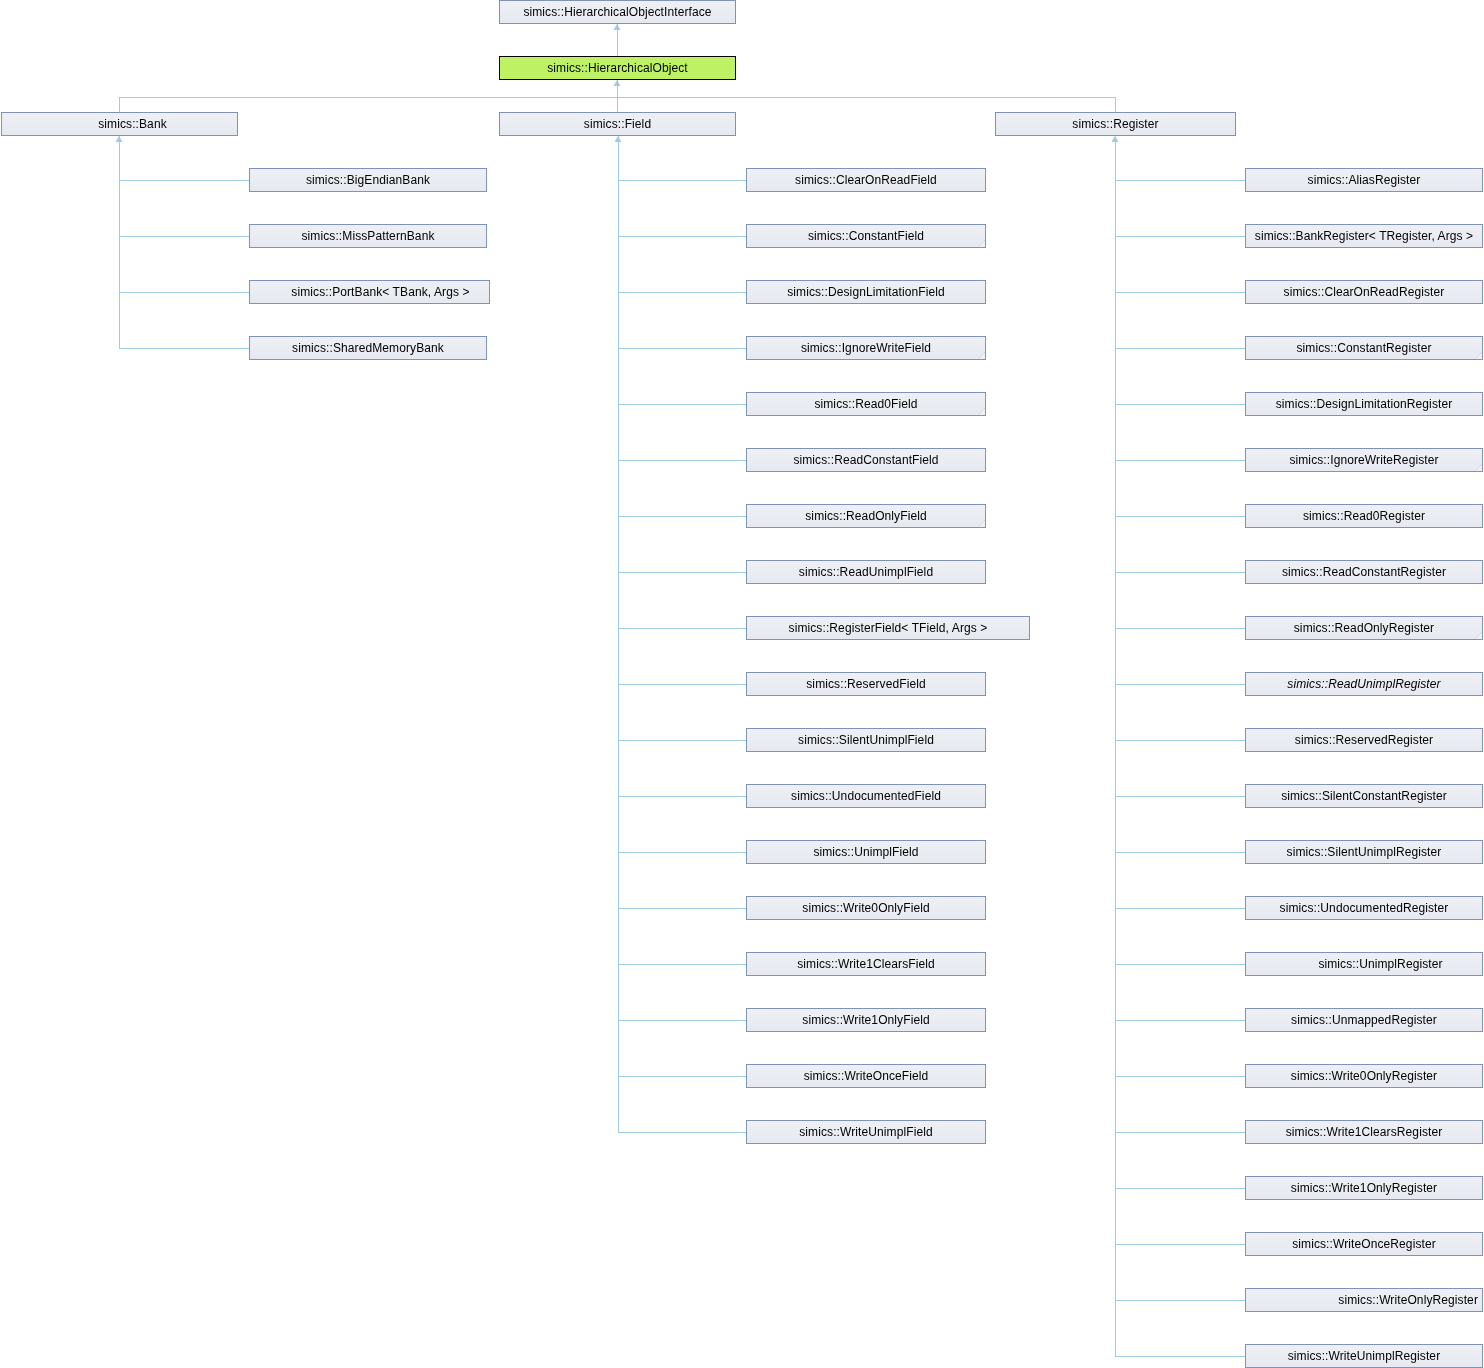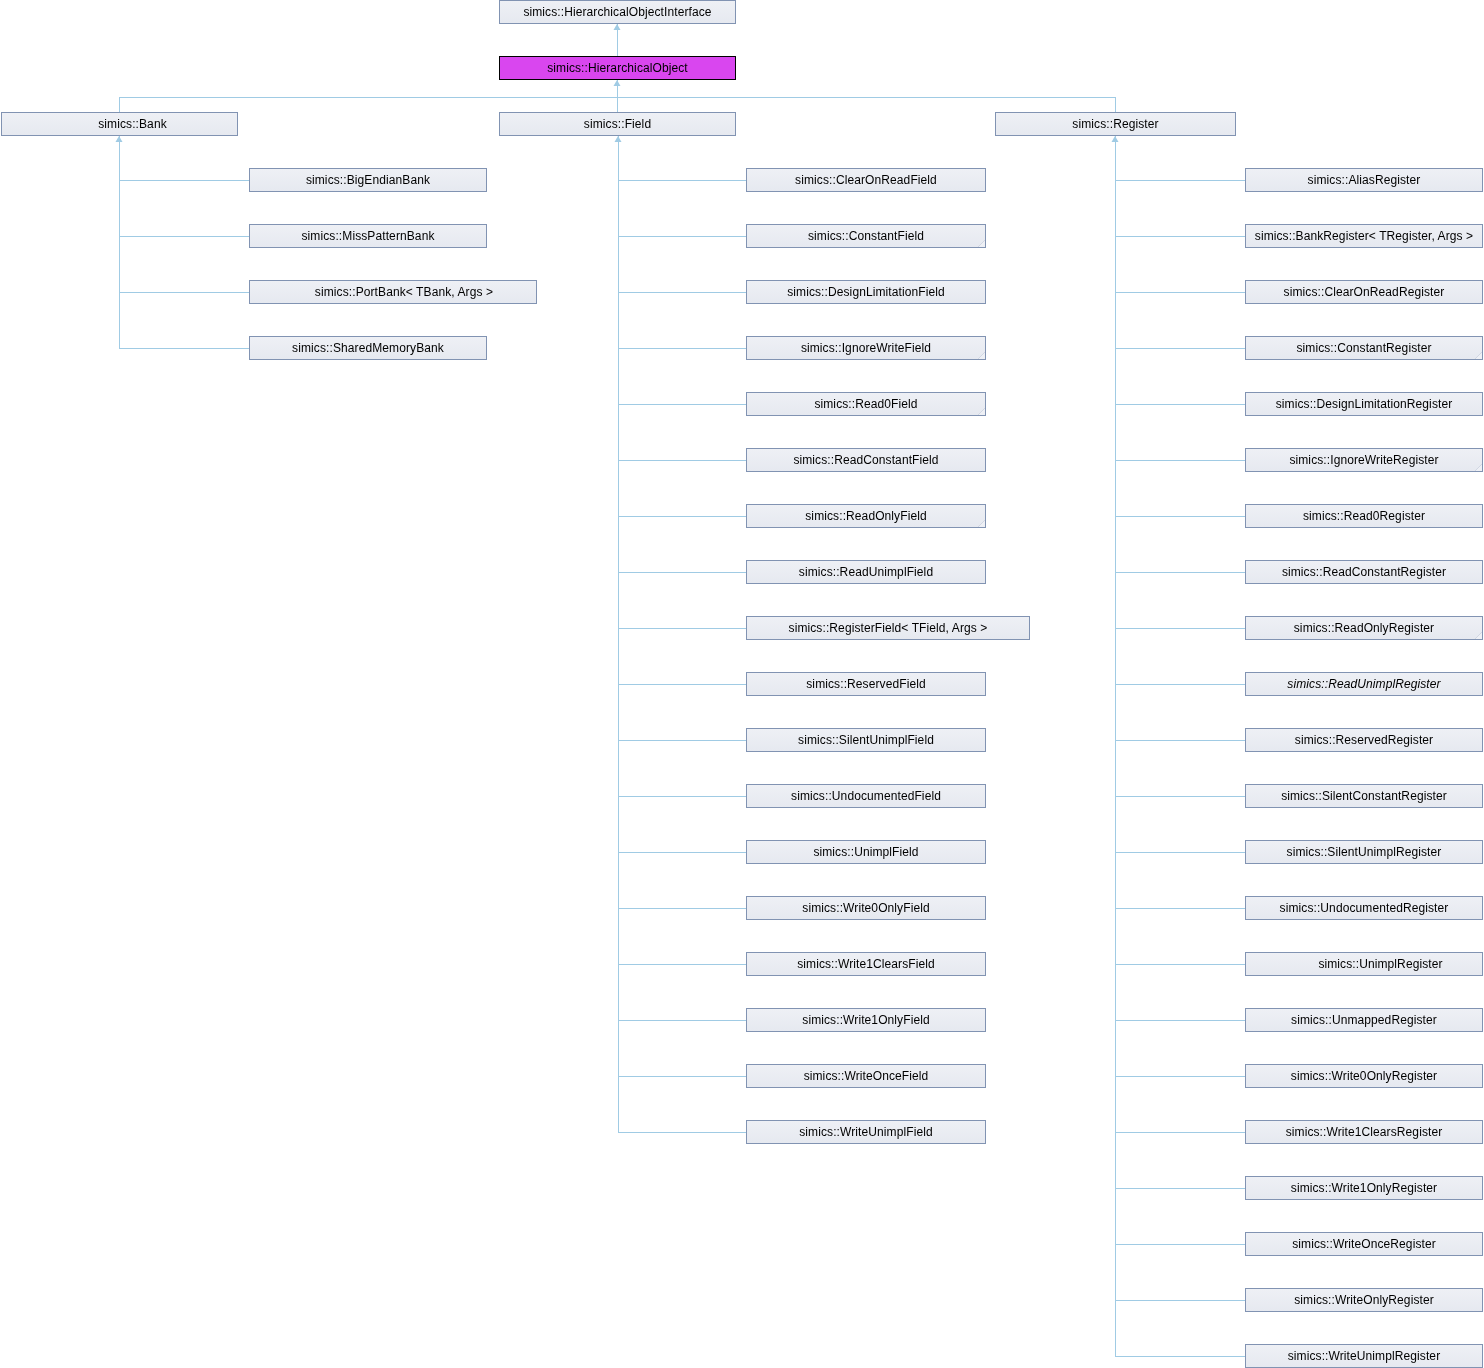--- a/index.html
+++ b/index.html
@@ -37,21 +37,21 @@
     line-height: 1;
     display: flex;
     align-items: center;
     justify-content: center;
     text-align: center;
     white-space: nowrap;
     overflow: hidden;
   }
   .node.root-solid {
     border: 1px solid #000000;
-    background: #d946ef;
+    background: #bef264;
   }
   .node .label {
     display: block;
     padding: 0 4px;
     letter-spacing: 0.1px;
   }
   
   .node.folded::after {
     content: "";
     position: absolute;
@@ -155,21 +155,21 @@
       </div>
       <div class="node" style="left: 995px; top: 112px; width: 241px; height: 24px;">
         <span class="label">simics::Register</span>
       </div>
       <div class="node" style="left: 249px; top: 168px; width: 238px; height: 24px;">
         <span class="label">simics::BigEndianBank</span>
       </div>
       <div class="node" style="left: 249px; top: 224px; width: 238px; height: 24px;">
         <span class="label">simics::MissPatternBank</span>
       </div>
-      <div class="node" style="left: 249px; top: 280px; width: 288px; height: 24px; padding-left: 22px;">
+      <div class="node" style="left: 249px; top: 280px; width: 241px; height: 24px; padding-left: 22px;">
         <span class="label">simics::PortBank&lt; TBank, Args &gt;</span>
       </div>
       <div class="node" style="left: 249px; top: 336px; width: 238px; height: 24px;">
         <span class="label">simics::SharedMemoryBank</span>
       </div>
       <div class="node" style="left: 746px; top: 168px; width: 240px; height: 24px;">
         <span class="label">simics::ClearOnReadField</span>
       </div>
       <div class="node folded" style="left: 746px; top: 224px; width: 240px; height: 24px;">
         <span class="label">simics::ConstantField</span>
@@ -275,20 +275,20 @@
       </div>
       <div class="node" style="left: 1245px; top: 1120px; width: 238px; height: 24px;">
         <span class="label">simics::Write1ClearsRegister</span>
       </div>
       <div class="node" style="left: 1245px; top: 1176px; width: 238px; height: 24px;">
         <span class="label">simics::Write1OnlyRegister</span>
       </div>
       <div class="node" style="left: 1245px; top: 1232px; width: 238px; height: 24px;">
         <span class="label">simics::WriteOnceRegister</span>
       </div>
-      <div class="node" style="left: 1245px; top: 1288px; width: 238px; height: 24px;">
+      <div class="node" style="left: 1245px; top: 1288px; width: 238px; height: 24px; justify-content: flex-end;">
         <span class="label">simics::WriteOnlyRegister</span>
       </div>
       <div class="node" style="left: 1245px; top: 1344px; width: 238px; height: 24px;">
         <span class="label">simics::WriteUnimplRegister</span>
       </div>
     </div>
 </div>
 
 </body></html>

